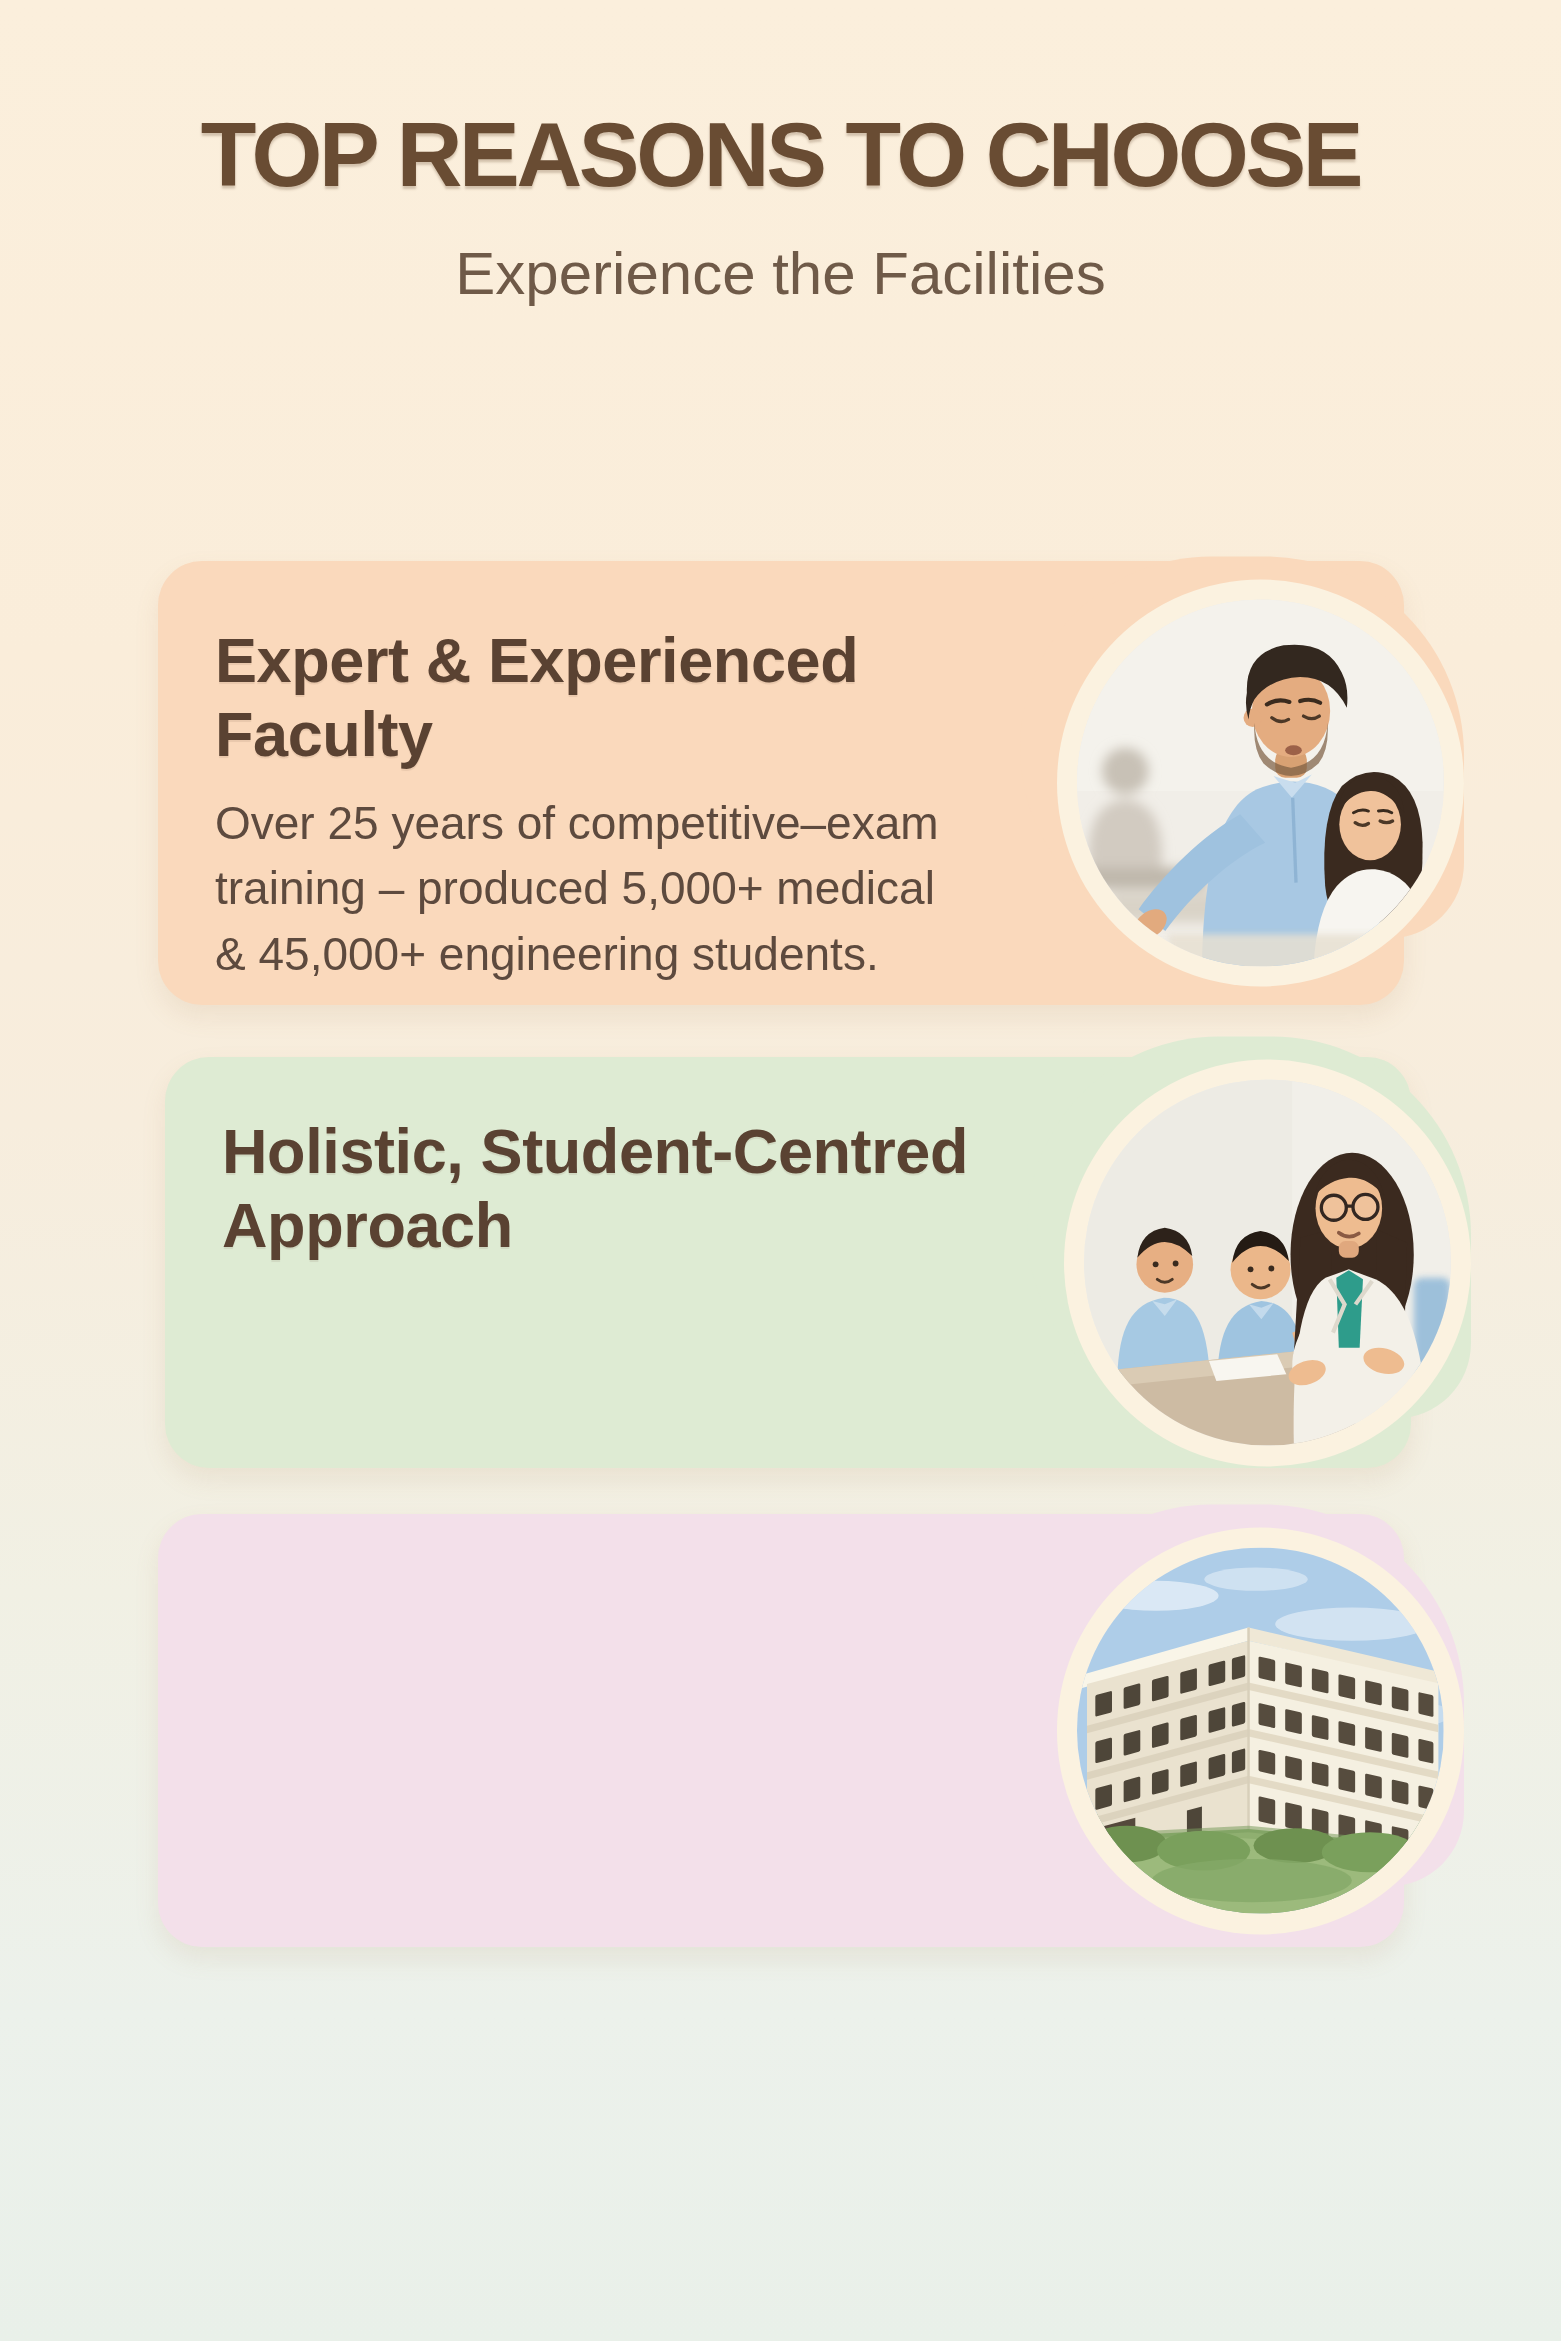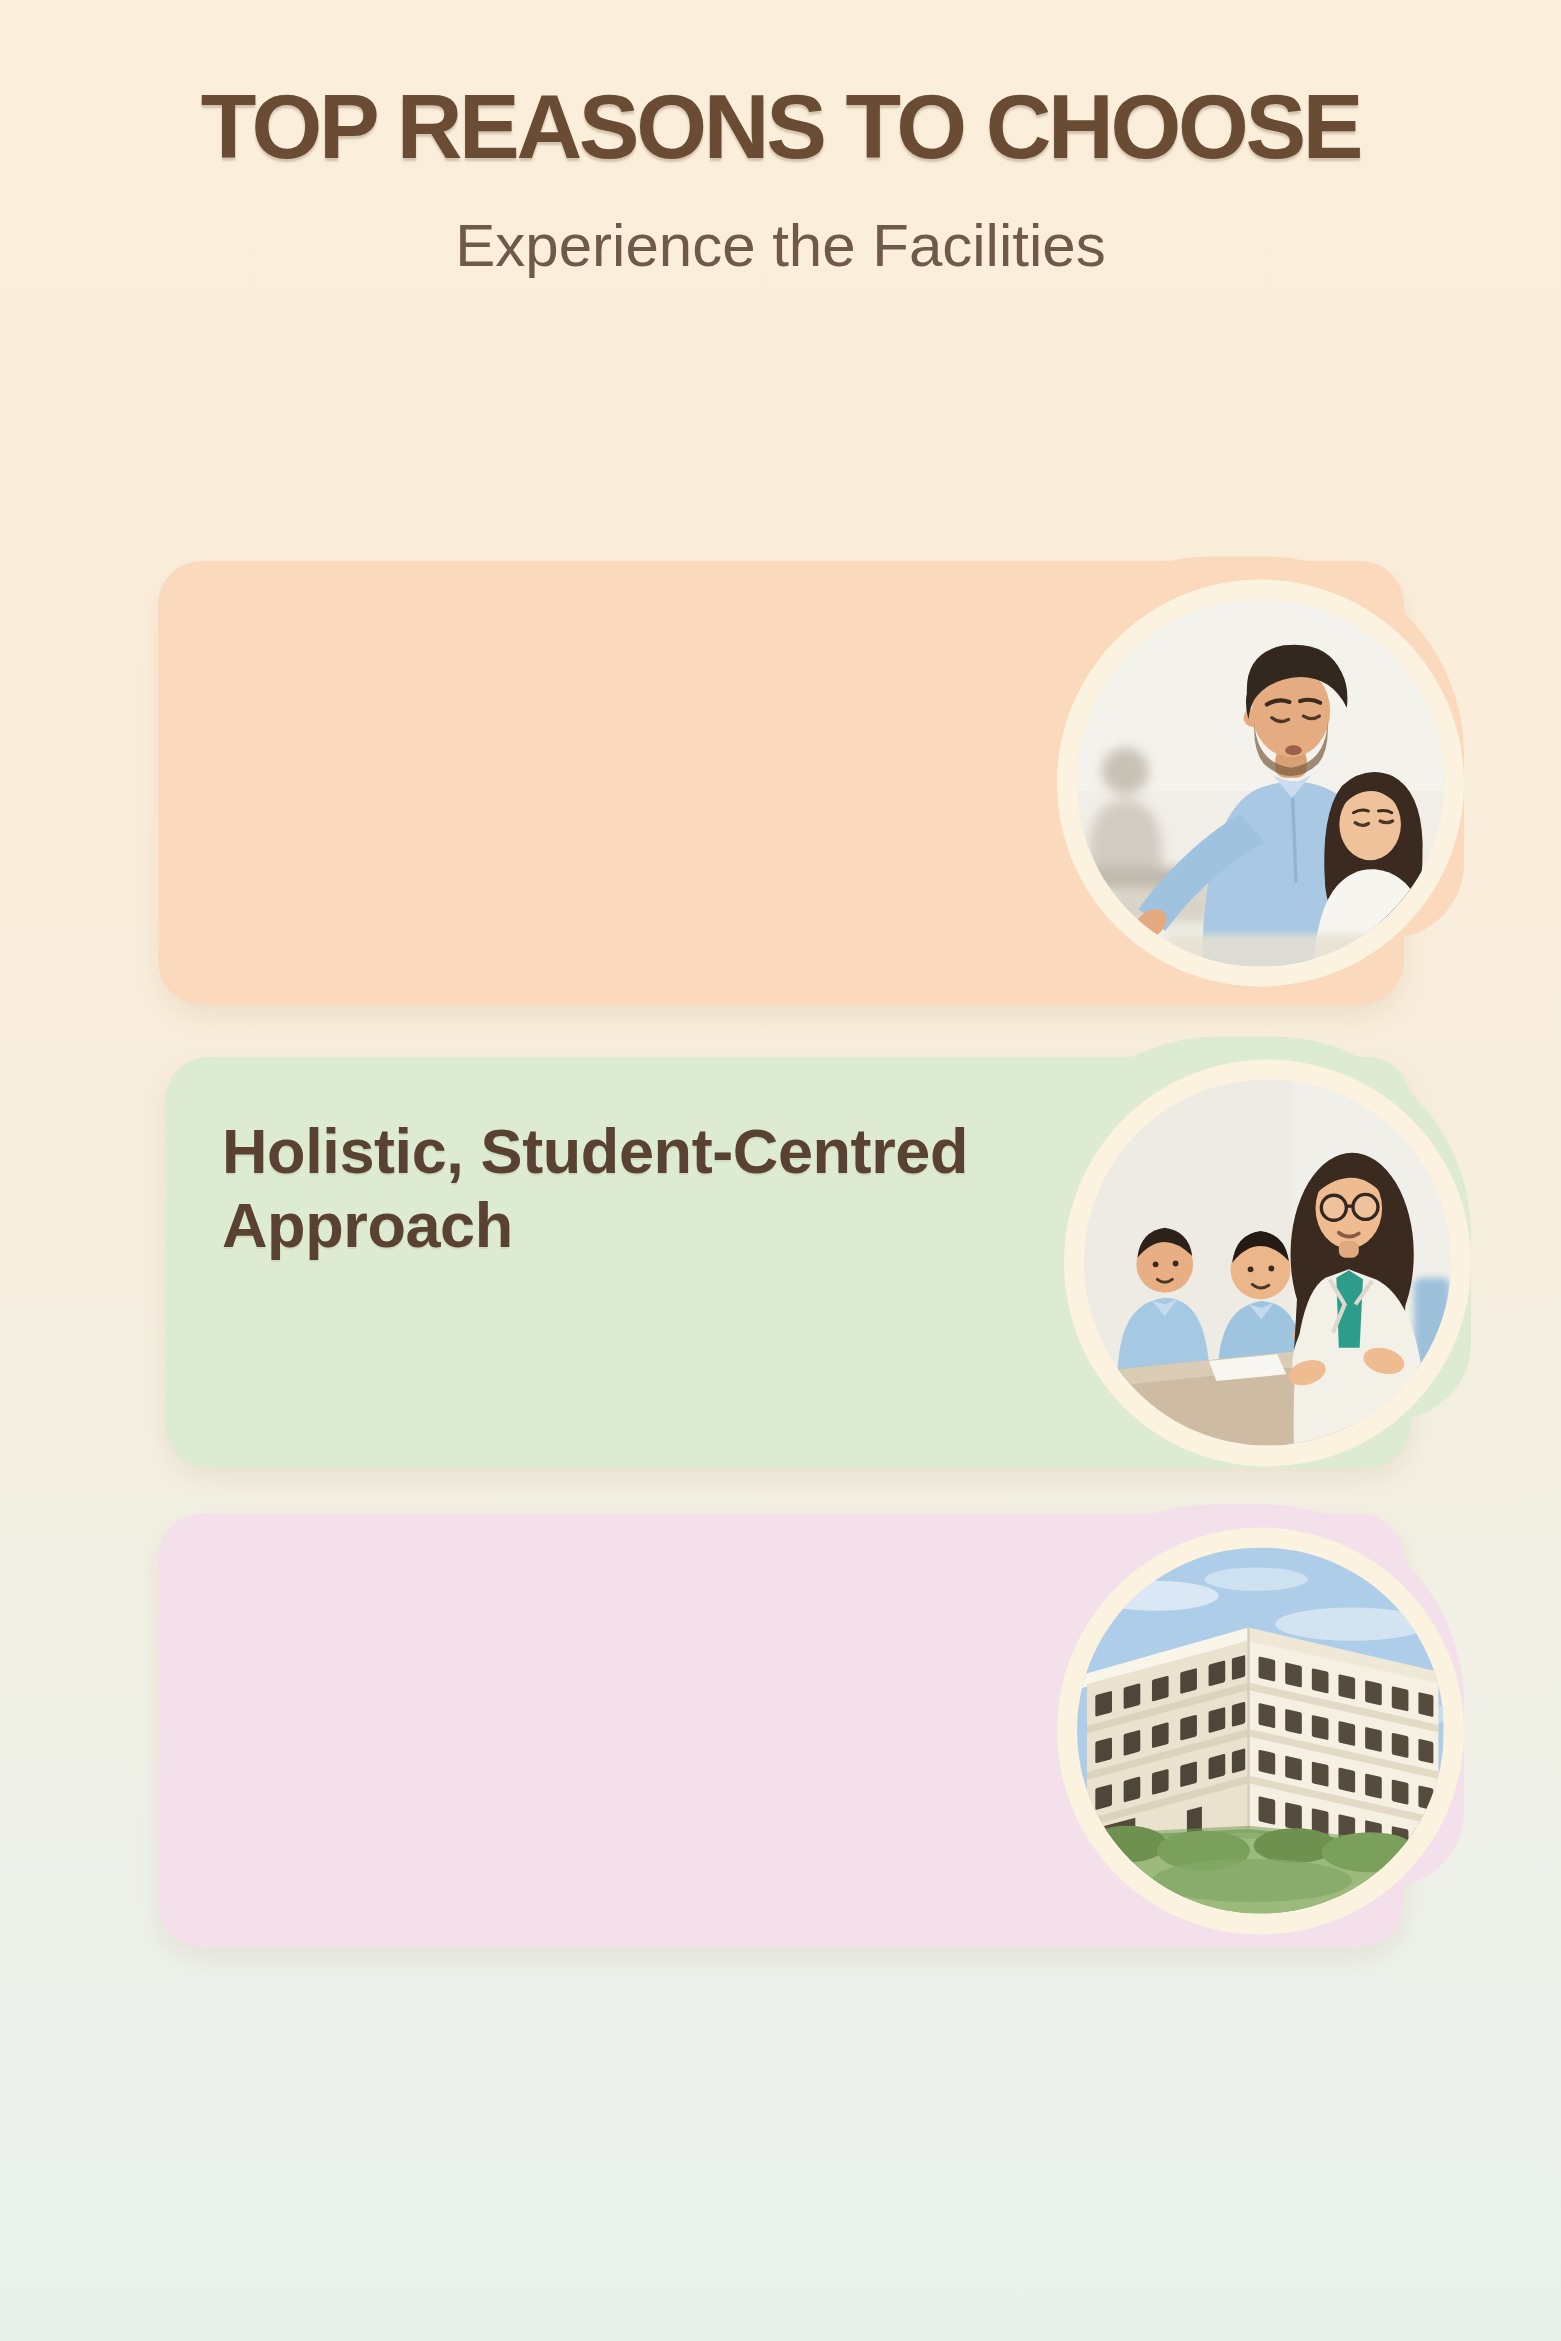--- a/index.html
+++ b/index.html
@@ -8,21 +8,21 @@
     width: 1561px;
     height: 2342px;
     overflow: hidden;
     background: linear-gradient(180deg,
       #FBEFDC 0%, #FAEDDA 28%, #F7EDDD 48%,
       #F1F0E4 68%, #ECF1EB 86%, #E9F0E9 100%);
     font-family: "Liberation Sans", sans-serif;
   }
 
   
-  .header { text-align: center; padding-top: 68px; }
+  .header { text-align: center; padding-top: 96px; }
   .title {
     margin: 0;
     color: #694C33;
     font-size: 91px;
     font-weight: bold;
     line-height: 1.3;
     letter-spacing: -3.3px;
     text-shadow: 0 3.3px 2.4px rgba(90,60,32,0.25);
   }
   .title span { display: block; }
@@ -102,20 +102,27 @@
 <div class="page">
 
   <header class="header">
     <h1 class="title">
       <span>TOP REASONS TO CHOOSE</span>
     </h1>
     <div class="subtitle">Experience the Facilities</div>
   </header>
 
   <section class="card card-1" style="background: rgb(250, 217, 188);">
+    <div class="card-text">
+      <h2 class="card-heading">Expert &amp; Experienced
+Faculty</h2>
+      <p class="card-body">Over 25 years of competitive–exam
+training – produced 5,000+ medical
+&amp; 45,000+ engineering students.</p>
+    </div>
     <div class="media">
       <div class="blob" style="background: rgb(250, 217, 188);"></div>
       <div class="ring"></div>
       <div class="photo">
         <svg viewBox="0 0 440 440" aria-hidden="true">
           <defs>
             <filter id="blurA" x="-30%" y="-30%" width="160%" height="160%">
                 <feGaussianBlur stdDeviation="7"></feGaussianBlur>
               </filter>
             <filter id="blurA2" x="-30%" y="-30%" width="160%" height="160%">

